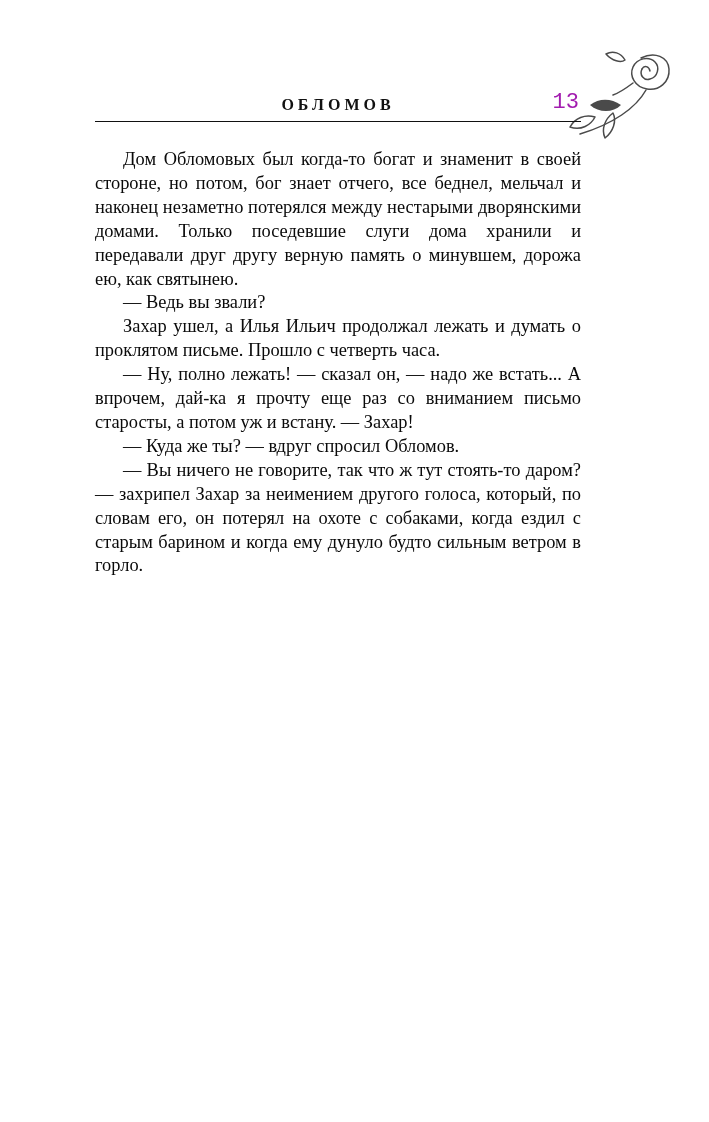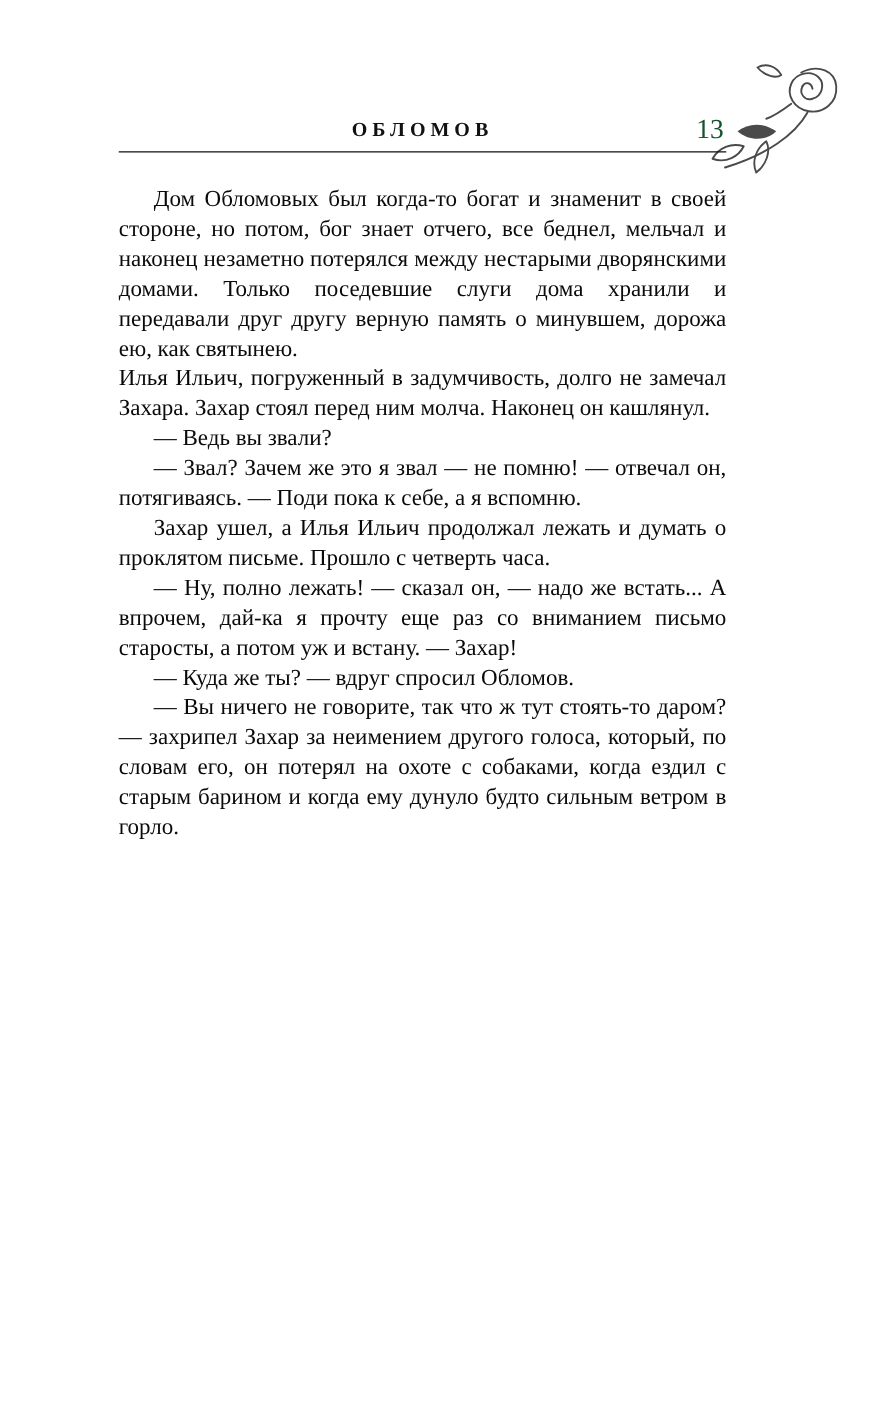--- a/index.html
+++ b/index.html
@@ -37,21 +37,22 @@
     font-size:16px;
     font-weight:bold;
     letter-spacing:4px;
     color:#111;
   }
   .page-number{
     position:absolute;
     right:2px;
     top:-2px;
     font-size:22px;
-    color:#14532d;
+    color:#a21caf;
+    font-family:Liberation Mono, monospace;
   }
   .body-text{
     margin-top:26px;
     font-size:18.4px;
     line-height:23.9px;
     text-align:justify;
   }
   .para{
     text-indent:28px;
   }
@@ -96,23 +97,21 @@
   </div>
 
   <div class="content">
     <header class="page-header">
       <span class="running-title">ОБЛОМОВ</span>
       <span class="page-number">13</span>
     </header>
 
     <main class="body-text">
         <p class="para">Дом Обломовых был когда-то богат и знаменит в своей стороне, но потом, бог знает отчего, все беднел, мельчал и наконец незаметно потерялся между нестарыми дворянскими домами. Только поседевшие слуги дома хранили и передавали друг другу верную память о минувшем, дорожа ею, как святынею.</p>
-        <p class="para no-indent">Илья Ильич, погруженный в задумчивость, долго не замечал Захара. Захар стоял перед ним молча. Наконец он кашлянул.</p>
         <p class="para">— Ведь вы звали?</p>
-        <p class="para">— Звал? Зачем же это я звал — не помню! — отвечал он, потягиваясь. — Поди пока к себе, а я вспомню.</p>
         <p class="para">Захар ушел, а Илья Ильич продолжал лежать и думать о проклятом письме. Прошло с четверть часа.</p>
         <p class="para">— Ну, полно лежать! — сказал он, — надо же встать... А впрочем, дай-ка я прочту еще раз со вниманием письмо старосты, а потом уж и встану. — Захар!</p>
         <p class="para">— Куда же ты? — вдруг спросил Обломов.</p>
         <p class="para">— Вы ничего не говорите, так что ж тут стоять-то даром? — захрипел Захар за неимением другого голоса, который, по словам его, он потерял на охоте с собаками, когда ездил с старым барином и когда ему дунуло будто сильным ветром в горло.</p>
       </main>
   </div>
 
 </div>
 
 </body></html>

